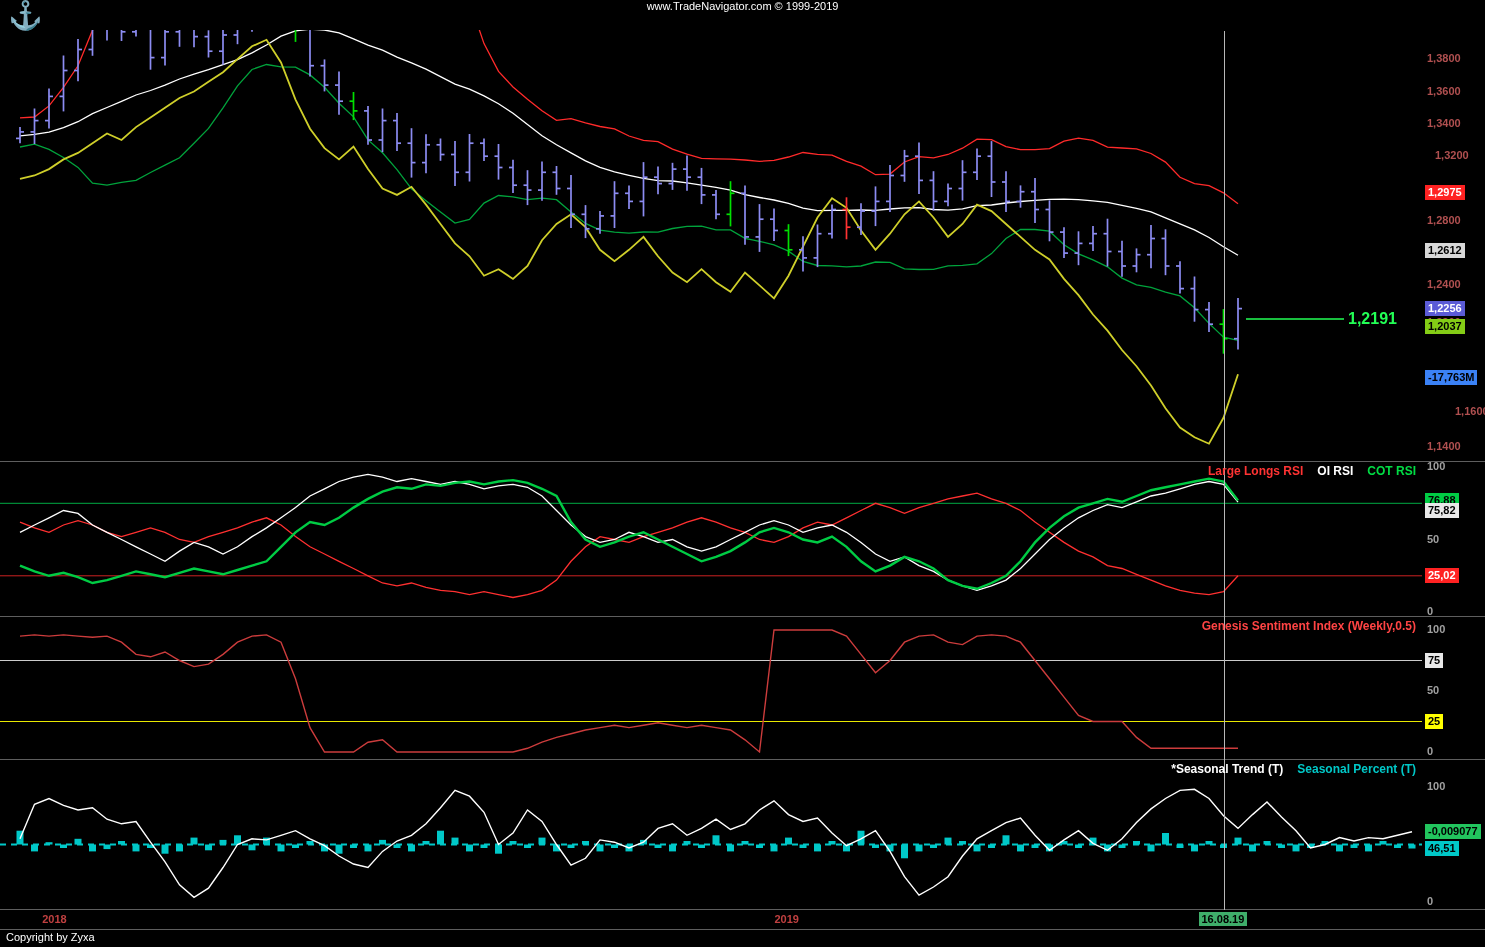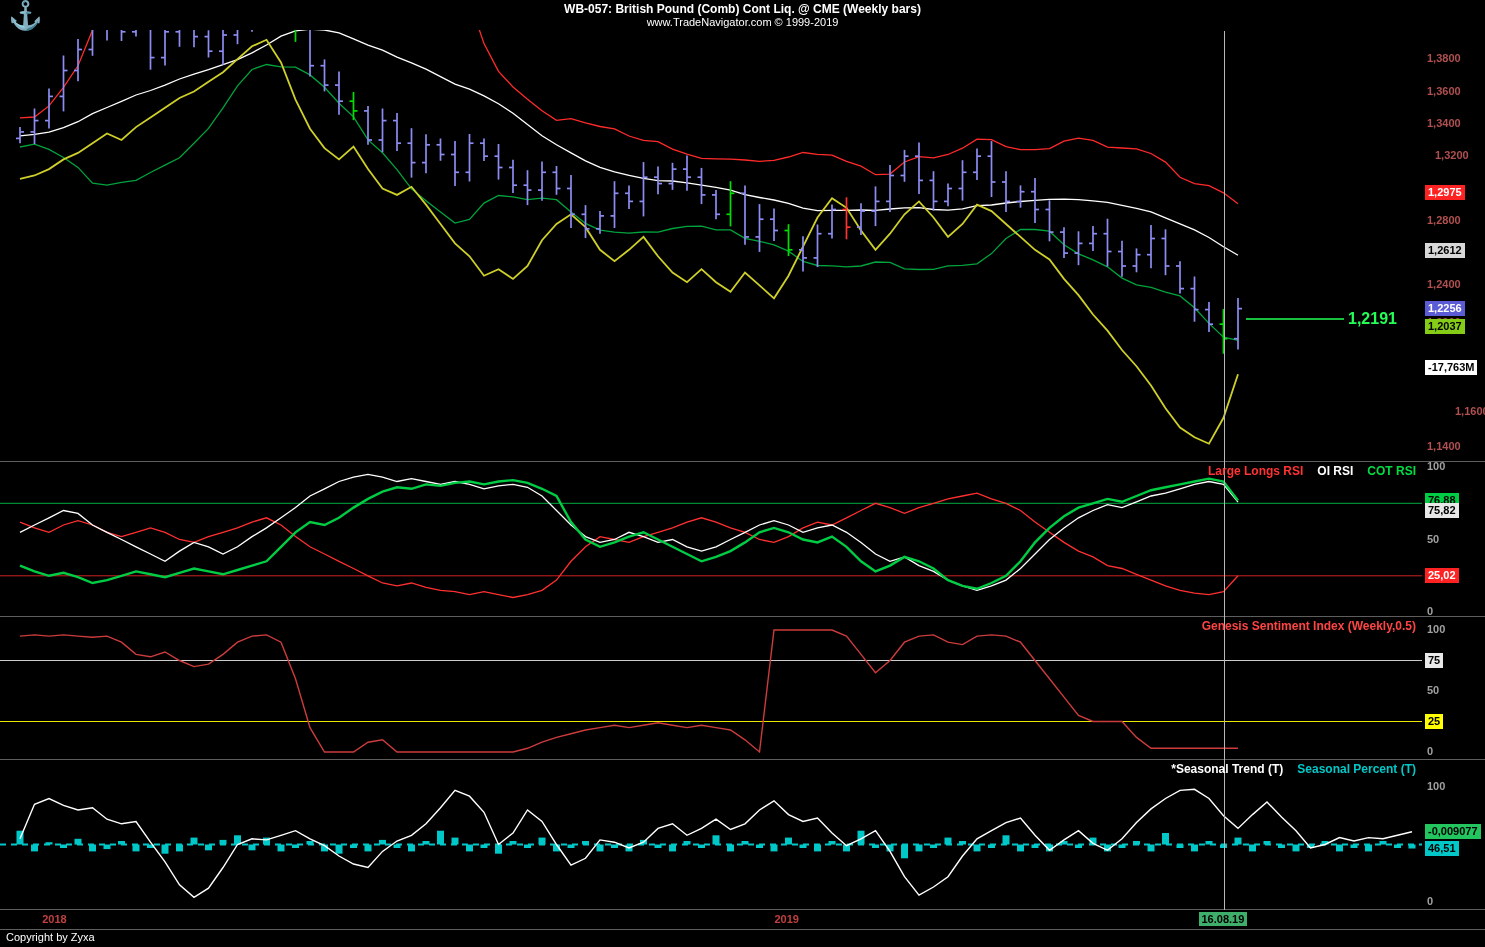--- a/index.html
+++ b/index.html
@@ -24,21 +24,20 @@
   .copyright{position:absolute;top:931px;left:6px;color:#fff;font-size:11px;}
 </style>
 </head>
 <body>
 
 <div class="app">
 
   <div class="logo">⚓</div>
 
   <div class="hdr">
-    <div class="t1">WB-057:  British Pound (Comb) Cont Liq. @ CME  (Weekly bars)</div>
     <div class="t2">www.TradeNavigator.com © 1999-2019</div>
   </div>
 
   <svg id="svg-price" class="panel" style="top:30px" width="1422" height="432">
       <polyline points="20.0,117.0 34.5,114.1 49.0,119.4 63.5,127.5 78.0,137.4 92.5,153.1 107.0,155.1 121.5,152.3 136.0,150.3 150.5,142.5 165.0,135.1 179.5,127.8 194.0,113.3 208.5,98.4 223.0,77.8 237.5,55.8 252.0,39.5 266.5,34.5 281.0,36.8 295.5,37.1 310.0,44.9 324.5,57.3 339.0,73.3 353.5,86.8 368.0,109.9 382.5,122.8 397.0,139.6 411.5,158.9 426.0,170.7 440.5,182.1 455.0,193.1 469.5,189.4 484.0,173.1 498.5,165.5 513.0,166.9 527.5,169.7 542.0,168.2 556.5,169.7 571.0,182.1 585.5,193.4 600.0,200.1 614.5,202.1 629.0,203.1 643.5,202.0 658.0,202.2 672.5,198.5 687.0,196.4 701.5,196.1 716.0,199.8 730.5,199.9 745.0,208.4 759.5,211.3 774.0,214.8 788.5,221.1 803.0,231.5 817.5,235.5 832.0,235.9 846.5,236.8 861.0,236.0 875.5,232.0 890.0,232.3 904.5,238.9 919.0,239.5 933.5,239.4 948.0,235.8 962.5,235.4 977.0,233.9 991.5,223.6 1006.0,208.5 1020.5,199.5 1035.0,199.5 1049.5,201.2 1064.0,214.7 1078.5,223.8 1093.0,229.8 1107.5,236.8 1122.0,248.1 1136.5,254.9 1151.0,257.4 1165.5,262.2 1180.0,265.9 1194.5,277.8 1209.0,293.4 1223.5,307.1 1238.0,310.4" fill="none" stroke="#00a33c" stroke-width="1.3"></polyline>
       <polyline points="20.0,87.8 34.5,87.0 49.0,75.9 63.5,57.4 78.0,35.8 92.5,0.2 107.0,-16.1 121.5,-27.8 136.0,-40.8 150.5,-43.4 165.0,-49.4 179.5,-56.0 194.0,-55.5 208.5,-51.7 223.0,-45.0 237.5,-36.4 252.0,-32.0 266.5,-38.8 281.0,-52.2 295.5,-48.8 310.0,-51.1 324.5,-55.9 339.0,-60.1 353.5,-66.0 368.0,-73.6 382.5,-72.4 397.0,-74.0 411.5,-77.4 426.0,-73.5 440.5,-66.6 455.0,-54.8 469.5,-28.9 484.0,13.6 498.5,41.4 513.0,57.0 527.5,69.2 542.0,80.8 556.5,90.4 571.0,88.6 585.5,92.9 600.0,96.5 614.5,98.9 629.0,106.0 643.5,110.3 658.0,111.7 672.5,119.1 687.0,124.2 701.5,128.4 716.0,128.9 730.5,129.2 745.0,130.0 759.5,131.4 774.0,130.3 788.5,127.0 803.0,122.5 817.5,124.4 832.0,125.1 846.5,131.4 861.0,136.1 875.5,144.7 890.0,144.1 904.5,132.0 919.0,126.6 933.5,127.8 948.0,124.5 962.5,118.2 977.0,109.1 991.5,109.7 1006.0,116.7 1020.5,119.7 1035.0,119.7 1049.5,118.7 1064.0,111.2 1078.5,108.1 1093.0,110.4 1107.5,117.1 1122.0,118.0 1136.5,118.8 1151.0,123.5 1165.5,132.1 1180.0,147.3 1194.5,153.6 1209.0,155.6 1223.5,162.8 1238.0,173.7" fill="none" stroke="#ff2a2a" stroke-width="1.3"></polyline>
       <polyline points="20.0,105.8 34.5,104.4 49.0,102.1 63.5,97.7 78.0,91.7 92.5,83.6 107.0,77.5 121.5,71.3 136.0,65.0 150.5,60.5 165.0,55.2 179.5,49.0 194.0,44.1 208.5,39.7 223.0,34.7 237.5,29.6 252.0,22.8 266.5,15.0 281.0,6.1 295.5,0.9 310.0,-0.8 324.5,-0.0 339.0,2.8 353.5,8.9 368.0,15.2 382.5,20.2 397.0,27.1 411.5,32.9 426.0,39.2 440.5,46.6 455.0,54.1 469.5,59.2 484.0,65.9 498.5,73.7 513.0,83.3 527.5,94.6 542.0,105.7 556.5,114.7 571.0,122.9 585.5,130.9 600.0,137.3 614.5,141.9 629.0,145.3 643.5,148.4 658.0,150.7 672.5,151.0 687.0,152.8 701.5,155.1 716.0,157.4 730.5,160.2 745.0,164.7 759.5,167.5 774.0,170.0 788.5,173.4 803.0,178.1 817.5,180.6 832.0,180.4 846.5,180.3 861.0,180.0 875.5,180.4 890.0,179.0 904.5,177.8 919.0,177.7 933.5,179.5 948.0,180.1 962.5,178.8 977.0,175.6 991.5,175.0 1006.0,173.0 1020.5,171.5 1035.0,170.3 1049.5,169.3 1064.0,169.1 1078.5,169.6 1093.0,170.9 1107.5,172.3 1122.0,175.3 1136.5,178.3 1151.0,181.8 1165.5,187.9 1180.0,193.9 1194.5,199.9 1209.0,207.5 1223.5,216.7 1238.0,225.2" fill="none" stroke="#ffffff" stroke-width="1.3"></polyline>
       <polyline points="20.0,148.8 34.5,145.5 49.0,139.1 63.5,129.4 78.0,122.9 92.5,113.2 107.0,103.5 121.5,110.0 136.0,97.1 150.5,87.4 165.0,77.7 179.5,68.0 194.0,61.5 208.5,51.8 223.0,42.2 237.5,29.2 252.0,16.3 266.5,9.8 281.0,32.5 295.5,69.6 310.0,98.7 324.5,118.1 339.0,129.4 353.5,116.5 368.0,139.1 382.5,158.5 397.0,164.9 411.5,156.8 426.0,174.6 440.5,194.0 455.0,213.4 469.5,226.3 484.0,245.7 498.5,239.2 513.0,248.9 527.5,236.0 542.0,210.2 556.5,194.0 571.0,184.3 585.5,197.2 600.0,219.8 614.5,231.2 629.0,219.8 643.5,206.9 658.0,226.3 672.5,242.5 687.0,252.2 701.5,239.2 716.0,252.2 730.5,261.8 745.0,242.5 759.5,255.4 774.0,268.3 788.5,245.7 803.0,216.6 817.5,187.5 832.0,168.2 846.5,177.8 861.0,200.5 875.5,219.8 890.0,203.7 904.5,184.3 919.0,171.4 933.5,187.5 948.0,206.9 962.5,194.0 977.0,174.6 991.5,181.1 1006.0,194.0 1020.5,206.9 1035.0,219.8 1049.5,229.5 1064.0,248.9 1078.5,265.1 1093.0,284.5 1107.5,300.6 1122.0,320.0 1136.5,336.2 1151.0,355.5 1165.5,378.2 1180.0,397.5 1194.5,407.2 1209.0,413.7 1223.5,387.8 1238.0,344.2" fill="none" stroke="#cfcf2a" stroke-width="1.8"></polyline>
       <line x1="20" y1="97.1" x2="20" y2="113.2" stroke="#8c8cf2" stroke-width="1.7"></line>
       <line x1="16" y1="108.4" x2="20" y2="108.4" stroke="#8c8cf2" stroke-width="1.7"></line>
@@ -442,21 +441,21 @@
       <div class="axlbl" style="top: 148.154px; color: rgb(176, 80, 80); margin-left: 8px;">1,3200</div>
       <div class="axlbl" style="top: 212.769px; color: rgb(176, 80, 80);">1,2800</div>
       <div class="axlbl" style="top: 277.385px; color: rgb(176, 80, 80);">1,2400</div>
       <div class="axlbl" style="top: 314.692px; color: rgb(176, 80, 80);">1,2200</div>
       <div class="axlbl" style="top: 404px; color: rgb(176, 80, 80); margin-left: 28px;">1,1600</div>
       <div class="axlbl" style="top: 438.923px; color: rgb(176, 80, 80);">1,1400</div>
       <div class="axbadge" style="top: 184.5px; background: rgb(255, 34, 34); color: rgb(255, 255, 255);">1,2975</div>
       <div class="axbadge" style="top: 243.138px; background: rgb(216, 216, 216); color: rgb(0, 0, 0);">1,2612</div>
       <div class="axbadge" style="top: 300.646px; background: rgb(91, 91, 214); color: rgb(255, 255, 255);">1,2256</div>
       <div class="axbadge" style="top: 319px; background: #84cc16; color: rgb(0, 0, 0);">1,2037</div>
-      <div class="axbadge" style="top: 360px; background: #ffffff; color: rgb(0, 0, 0);">-17,763M</div>
+      <div class="axbadge" style="top: 370px; background: #3b82f6; color: rgb(0, 0, 0);">-17,763M</div>
       <div class="axlbl" style="top: 459px; color: rgb(160, 160, 160);">100</div>
       <div class="axlbl" style="top: 531.5px; color: rgb(160, 160, 160);">50</div>
       <div class="axlbl" style="top: 604px; color: rgb(160, 160, 160);">0</div>
       <div class="axbadge" style="top: 492.524px; background: rgb(0, 204, 68); color: rgb(0, 0, 0);">76,88</div>
       <div class="axbadge" style="top: 503.061px; background: rgb(232, 232, 232); color: rgb(0, 0, 0);">75,82</div>
       <div class="axbadge" style="top: 567.721px; background: rgb(255, 34, 34); color: rgb(255, 255, 255);">25,02</div>
       <div class="axlbl" style="top: 622px; color: rgb(160, 160, 160);">100</div>
       <div class="axlbl" style="top: 683px; color: rgb(160, 160, 160);">50</div>
       <div class="axlbl" style="top: 744px; color: rgb(160, 160, 160);">0</div>
       <div class="axbadge" style="top: 652.5px; background: rgb(232, 232, 232); color: rgb(0, 0, 0);">75</div>

